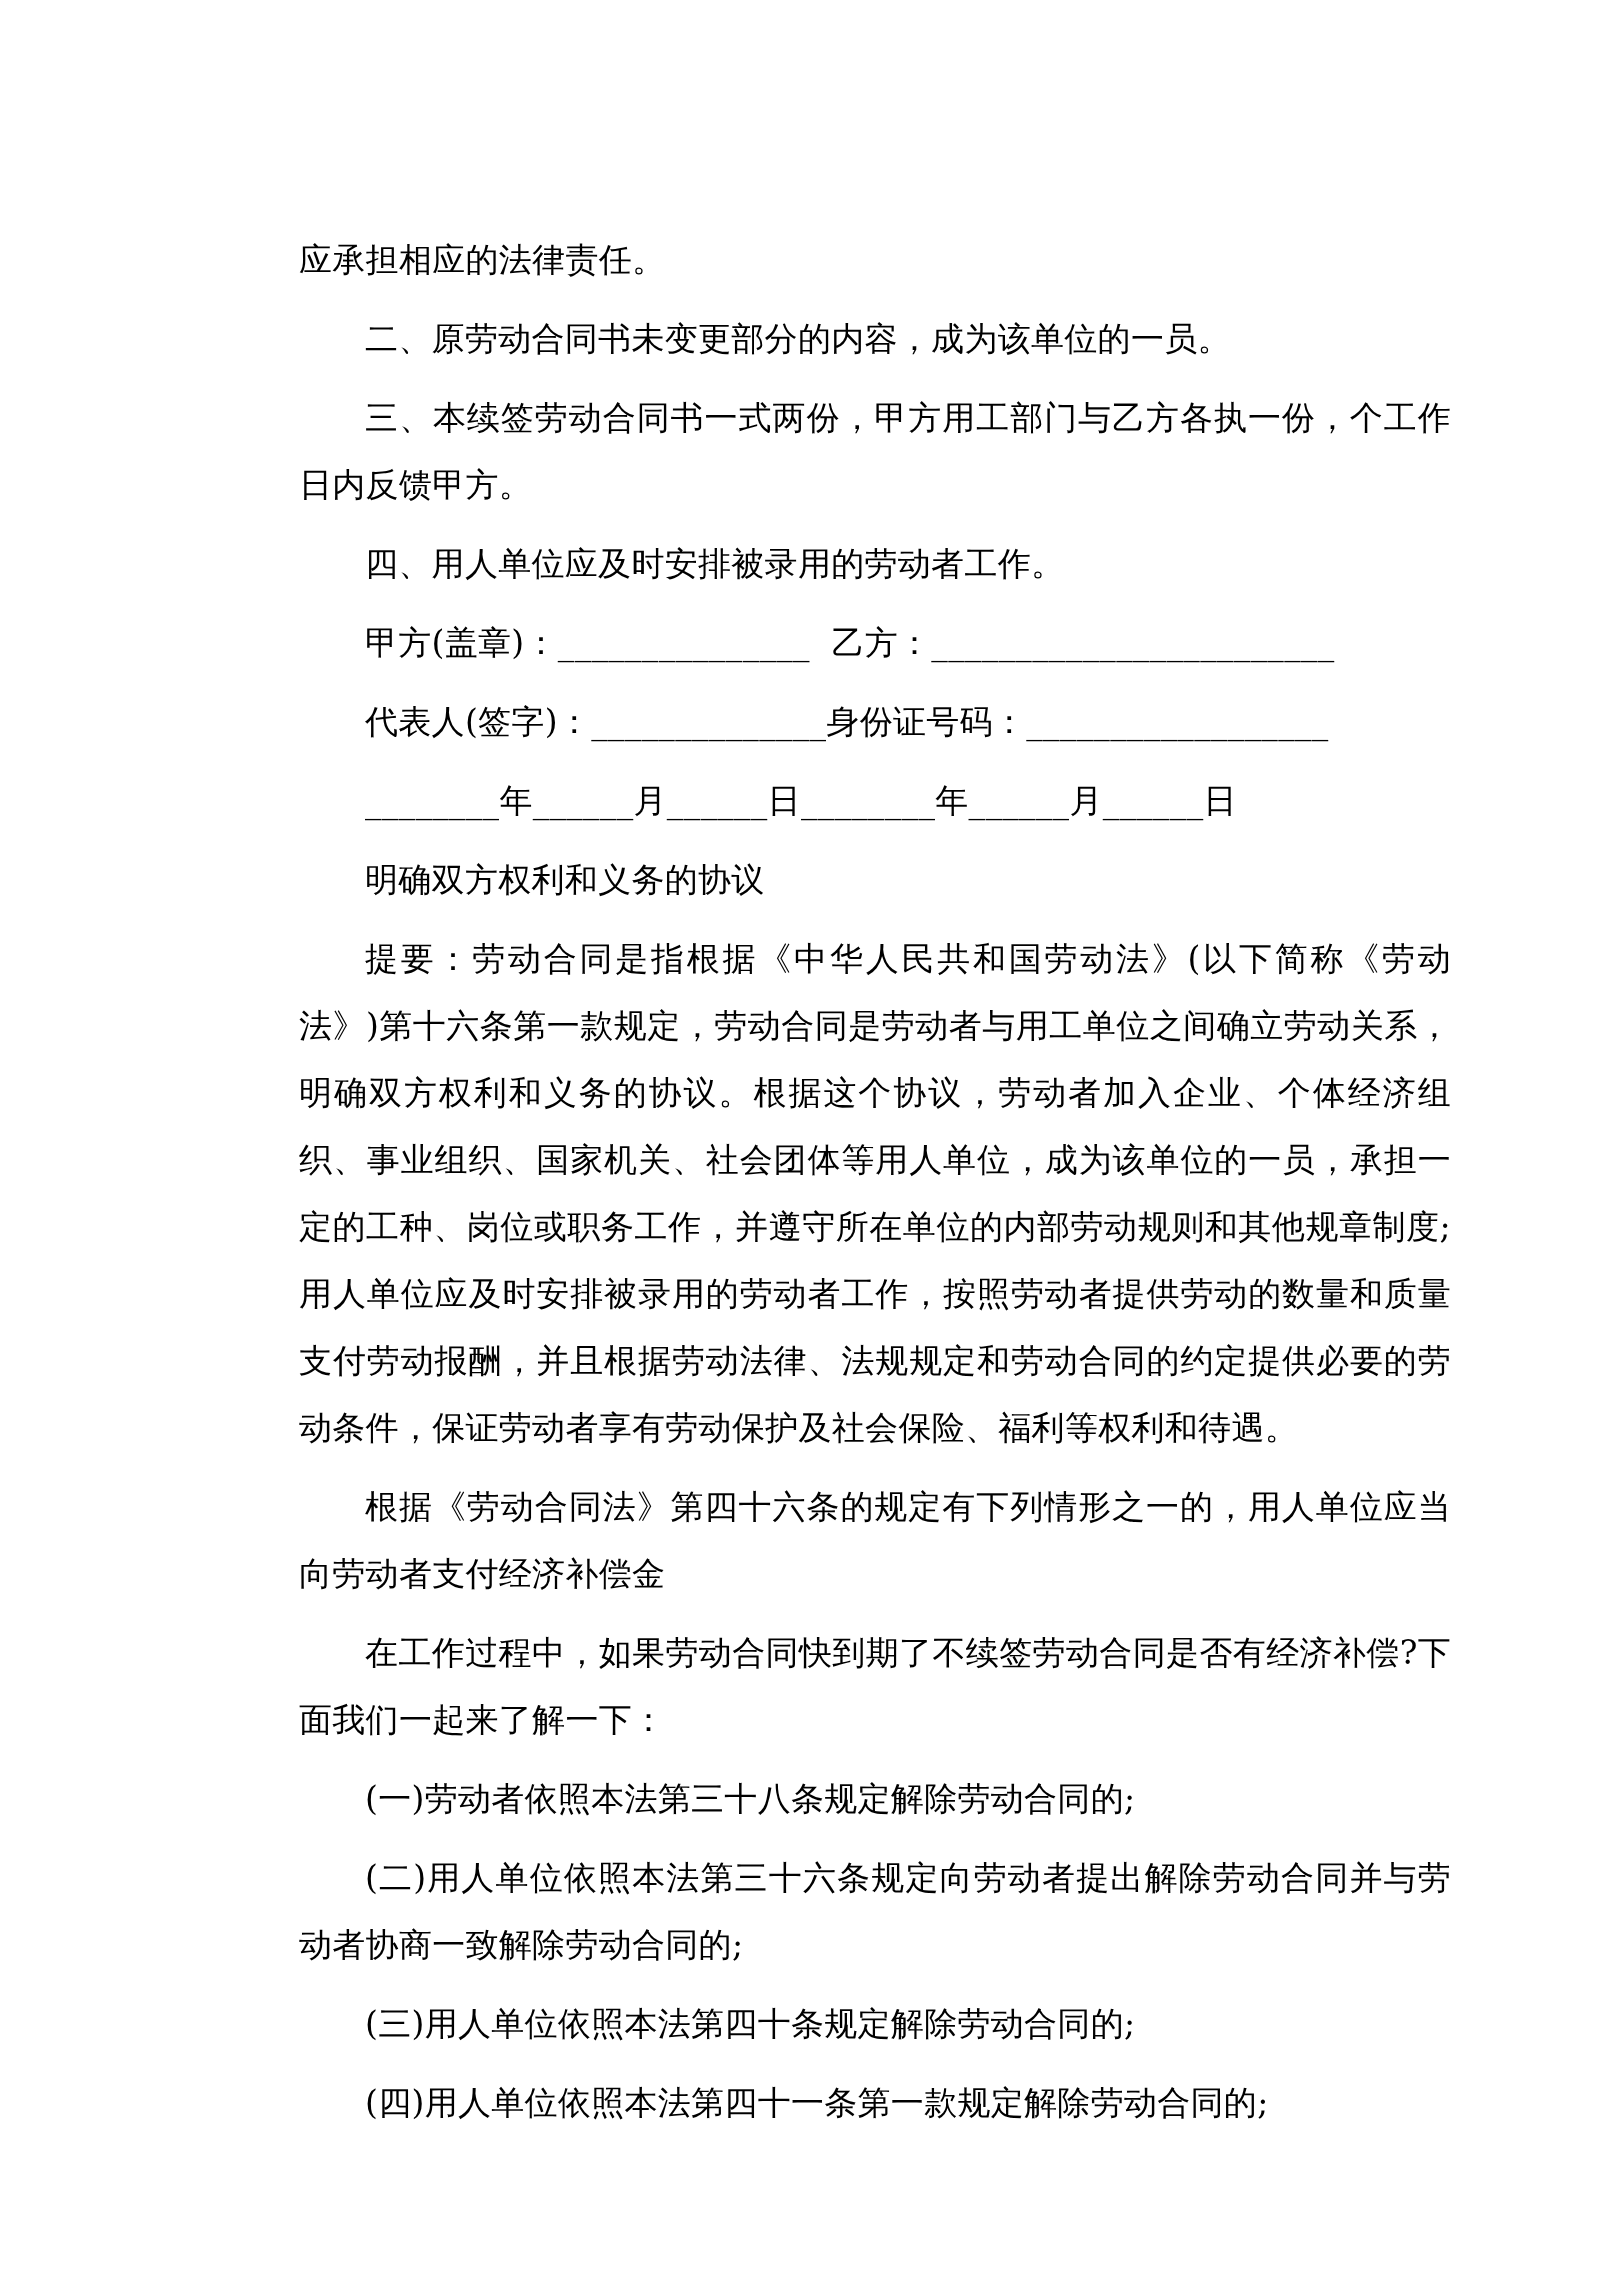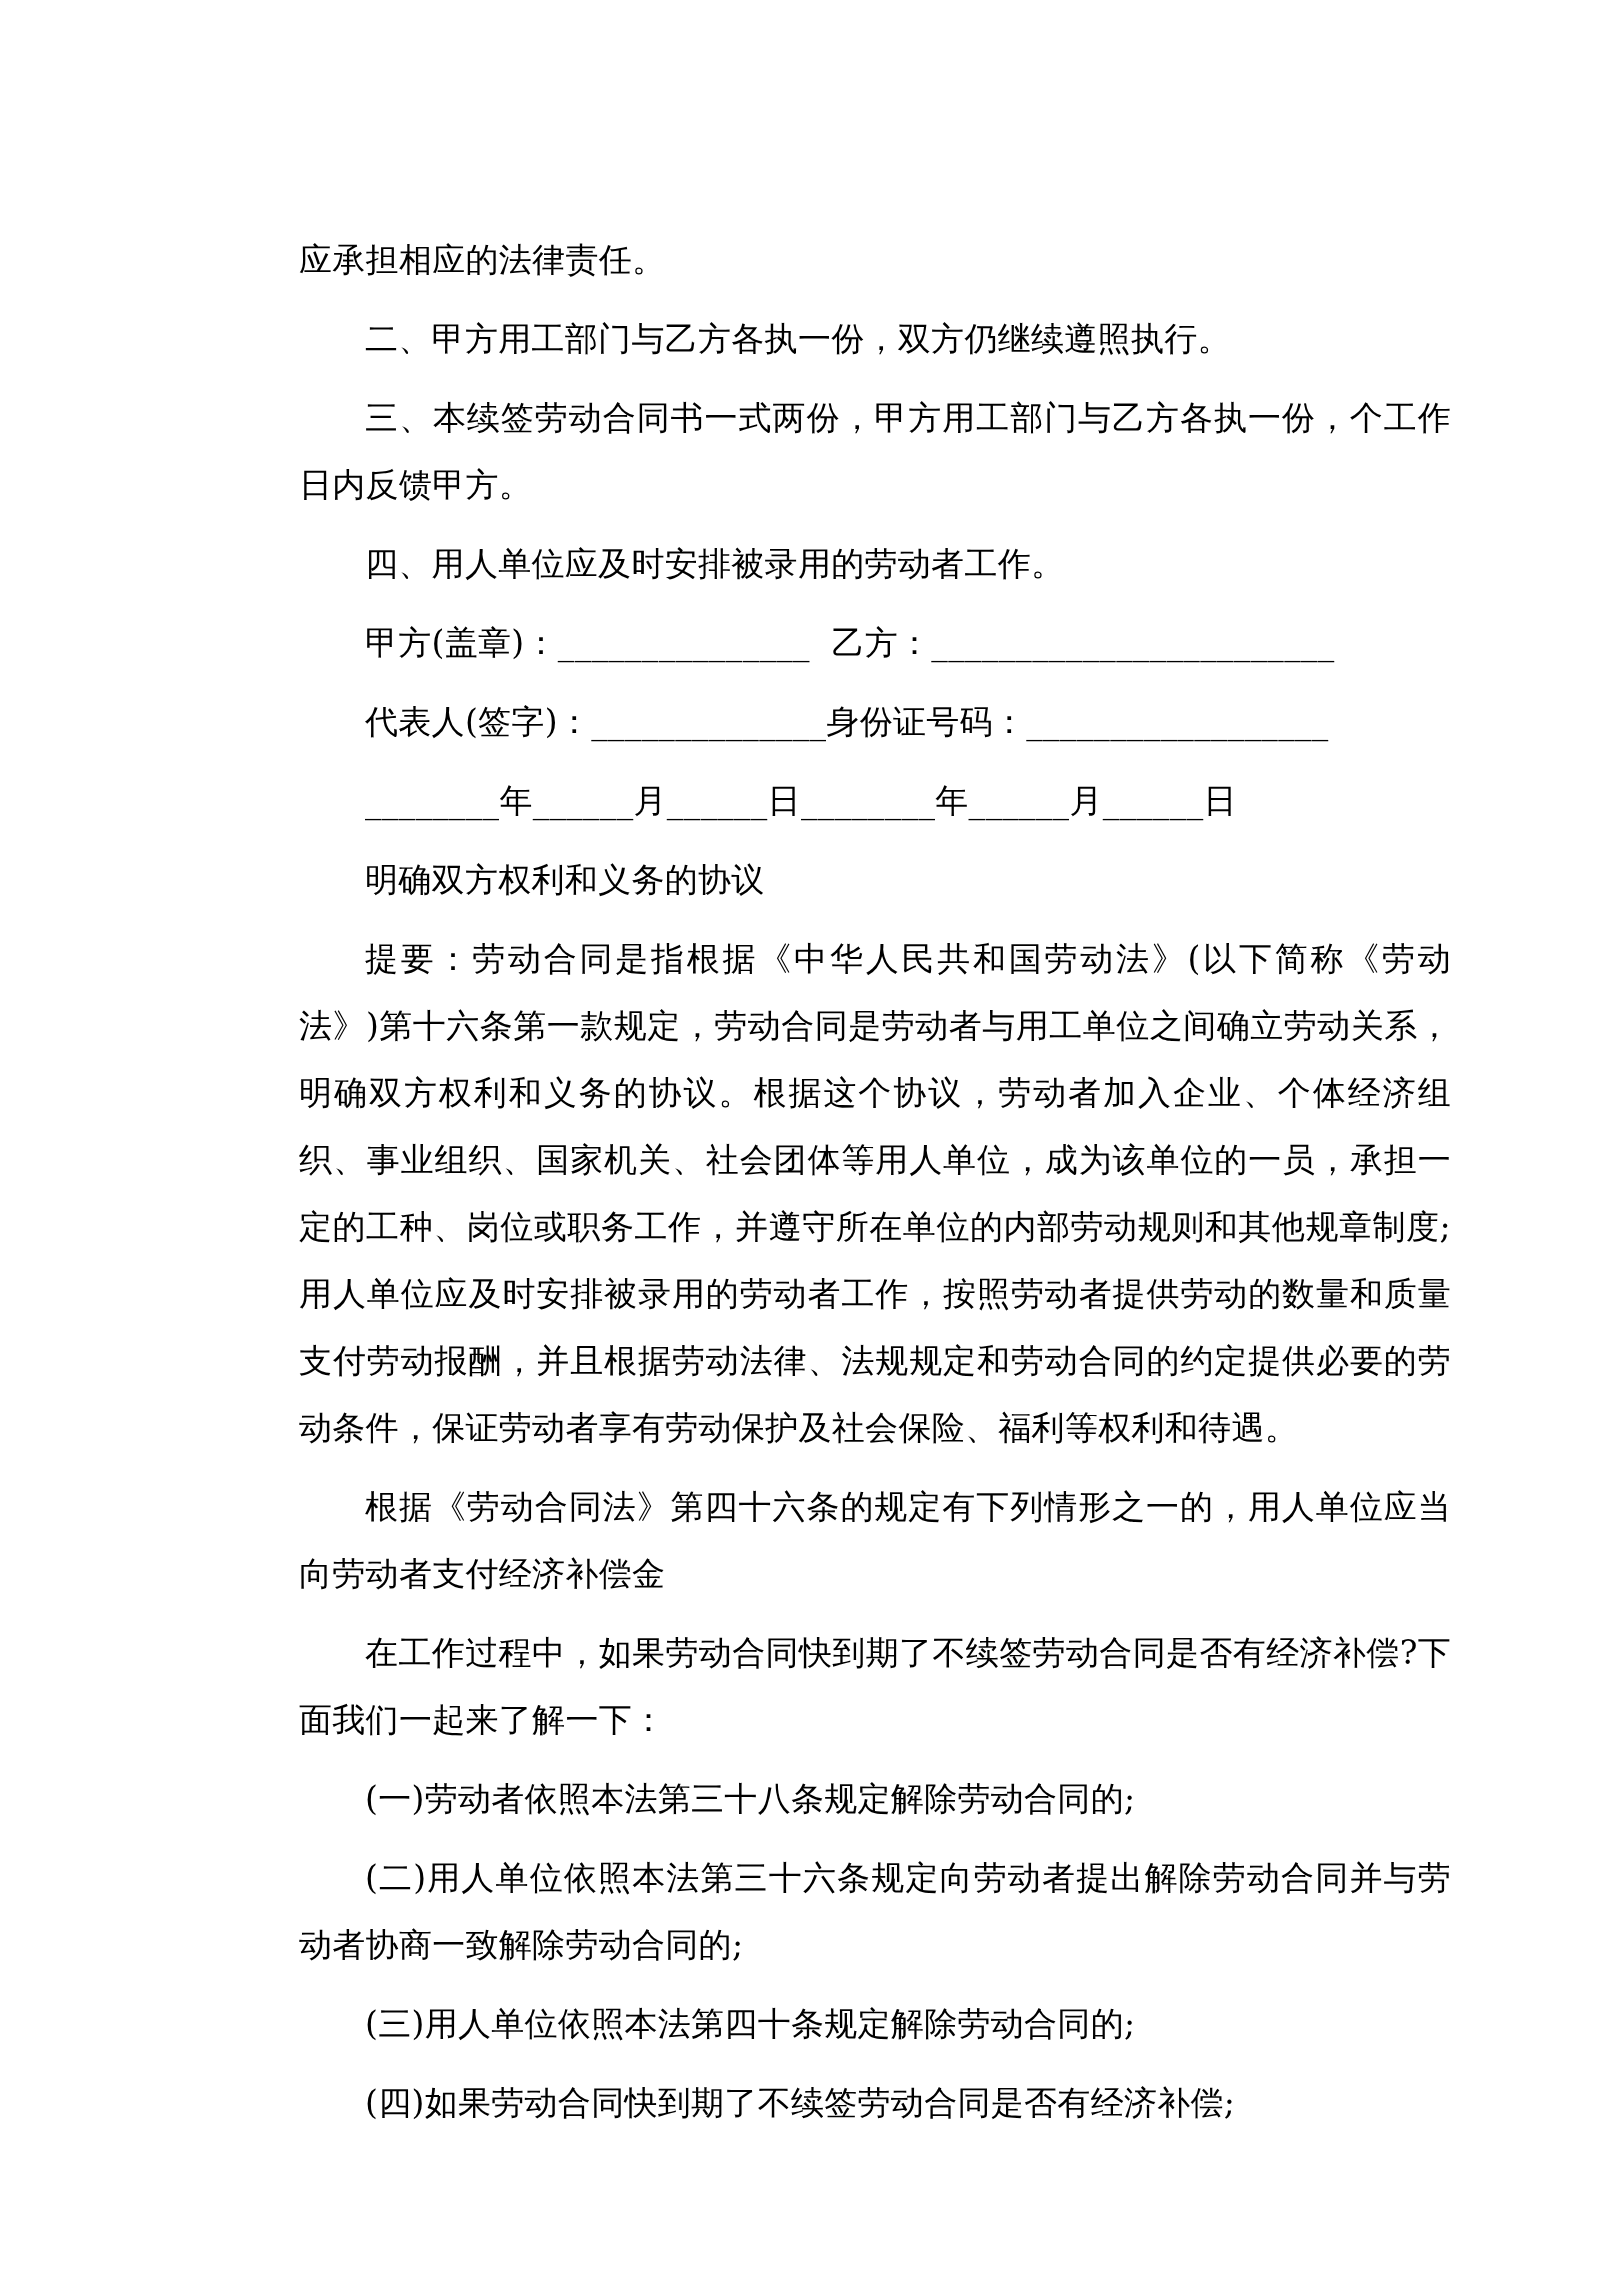--- a/index.html
+++ b/index.html
@@ -28,28 +28,28 @@
     white-space: pre-wrap;
     letter-spacing: 0.3px;
   }
   .para.cont { text-indent: 0; }
 </style>
 </head>
 <body>
 
 <div class="page">
   <p class="para cont">应承担相应的法律责任。</p>
-  <p class="para">二、甲方用工部门与乙方各执一份，双方仍继续遵照执行。</p>
+  <p class="para">二、原劳动合同书未变更部分的内容，成为该单位的一员。</p>
   <p class="para">三、本续签劳动合同书一式两份，甲方用工部门与乙方各执一份，个工作日内反馈甲方。</p>
   <p class="para">四、用人单位应及时安排被录用的劳动者工作。</p>
   <p class="para">甲方(盖章)：_______________  乙方：________________________</p>
   <p class="para">代表人(签字)：______________身份证号码：__________________</p>
   <p class="para">________年______月______日________年______月______日</p>
   <p class="para">明确双方权利和义务的协议</p>
   <p class="para">提要：劳动合同是指根据《中华人民共和国劳动法》(以下简称《劳动法》)第十六条第一款规定，劳动合同是劳动者与用工单位之间确立劳动关系，明确双方权利和义务的协议。根据这个协议，劳动者加入企业、个体经济组织、事业组织、国家机关、社会团体等用人单位，成为该单位的一员，承担一定的工种、岗位或职务工作，并遵守所在单位的内部劳动规则和其他规章制度;用人单位应及时安排被录用的劳动者工作，按照劳动者提供劳动的数量和质量支付劳动报酬，并且根据劳动法律、法规规定和劳动合同的约定提供必要的劳动条件，保证劳动者享有劳动保护及社会保险、福利等权利和待遇。</p>
   <p class="para">根据《劳动合同法》第四十六条的规定有下列情形之一的，用人单位应当向劳动者支付经济补偿金</p>
   <p class="para">在工作过程中，如果劳动合同快到期了不续签劳动合同是否有经济补偿?下面我们一起来了解一下：</p>
   <p class="para">(一)劳动者依照本法第三十八条规定解除劳动合同的;</p>
   <p class="para">(二)用人单位依照本法第三十六条规定向劳动者提出解除劳动合同并与劳动者协商一致解除劳动合同的;</p>
   <p class="para">(三)用人单位依照本法第四十条规定解除劳动合同的;</p>
-  <p class="para">(四)如果劳动合同快到期了不续签劳动合同是否有经济补偿;</p>
+  <p class="para">(四)用人单位依照本法第四十一条第一款规定解除劳动合同的;</p>
 </div>
 
 
 </body></html>

